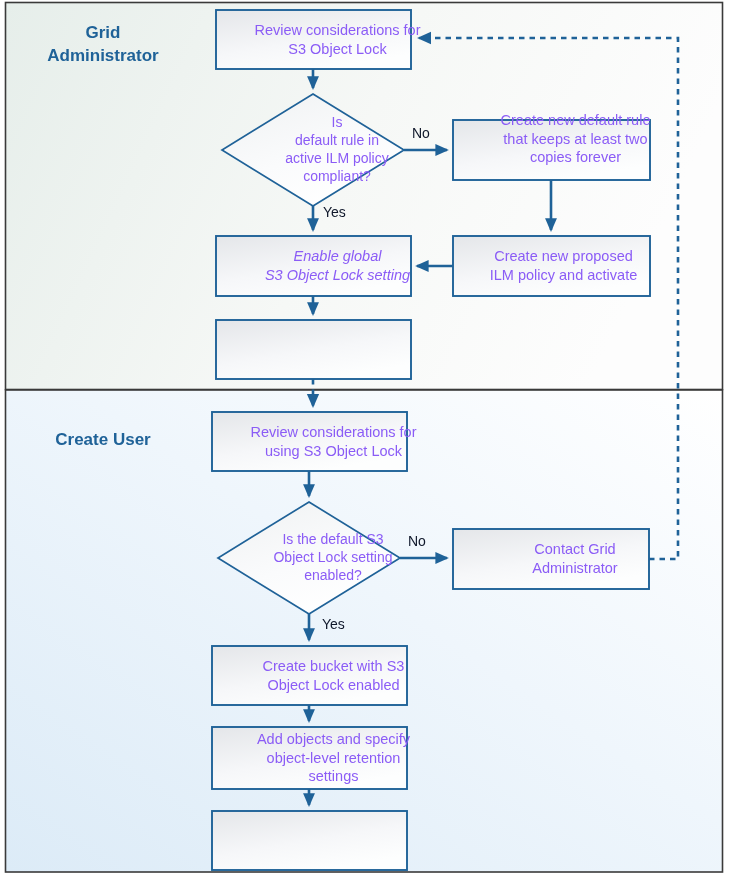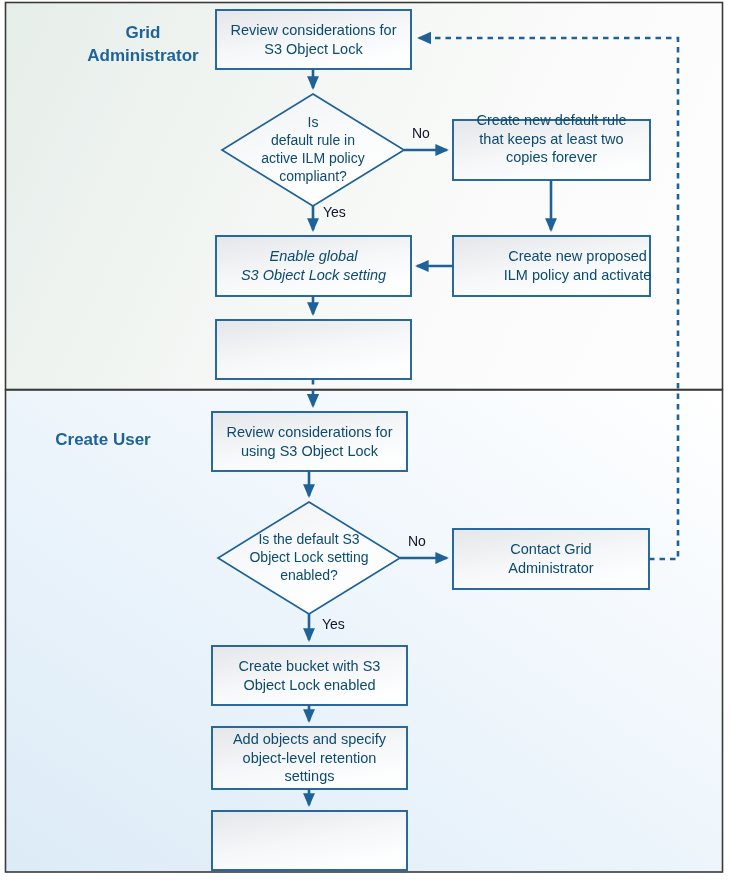--- a/index.html
+++ b/index.html
@@ -24,26 +24,27 @@
     top: 0;
     width: 733px;
     height: 880px;
   }
   .node-text {
     position: absolute;
     display: flex;
     align-items: center;
     justify-content: center;
     text-align: center;
-    color: #0c4a6e;
+    color: #8b5cf6;
     font-family: "Liberation Sans", sans-serif;
     font-size: 14.5px;
     line-height: 1.28;
     pointer-events: none;
     white-space: pre-line;
+    margin-left: 24px;
   }
   .swimlane-label {
     position: absolute;
     color: #1F6298;
     font-family: "Liberation Sans", sans-serif;
     font-size: 17px;
     font-weight: bold;
     text-align: center;
     line-height: 1.33;
     white-space: pre-line;
@@ -131,38 +132,38 @@
       <line x1="309" y1="705" x2="309" y2="721" marker-end="url(#arrow)"></line>
       <line x1="309" y1="789" x2="309" y2="805" marker-end="url(#arrow)"></line>
     </g>
 
     <g stroke="#1F6298" stroke-width="2.6" fill="none" stroke-dasharray="5.5 5">
       <line x1="313" y1="379" x2="313" y2="406" marker-end="url(#arrowDash)"></line>
       <path d="M 649 559 L 678 559 L 678 38 L 419 38" marker-end="url(#arrowDash)"></path>
     </g>
   </svg>
 
-  <div class="swimlane-label" style="left:8px; top:22px; width:190px;padding-left:40px;">Grid
+  <div class="swimlane-label" style="left:8px; top:22px; width:190px;">Grid
 Administrator</div>
 
   <div class="swimlane-label" style="left:8px; top:429px; width:190px;">Create User</div>
 
   <div class="node-text" style="left:216px; top:10px; width:195px; height:59px;">Review considerations for
 S3 Object Lock</div>
 
   <div class="node-text" style="left:232px; top:96px; width:162px; height:108px; font-size:14px;">Is
 default rule in
 active ILM policy
 compliant?</div>
 
   <div class="node-text" style="left:453px; top:109px; width:197px; height:60px;">Create new default rule
 that keeps at least two
 copies forever</div>
 
-  <div class="node-text" style="left:480px; top:236px; width:195px; height:60px;">Create new proposed
+  <div class="node-text" style="left:442px; top:236px; width:195px; height:60px;">Create new proposed
 ILM policy and activate</div>
 
   <div class="node-text" style="left:216px; top:236px; width:195px; height:60px;font-style:italic;">Enable global
 S3 Object Lock setting</div>
 
 
   <div class="node-text" style="left:212px; top:412px; width:195px; height:59px;">Review considerations for
 using S3 Object Lock</div>
 
   <div class="node-text" style="left:224px; top:512px; width:170px; height:92px; font-size:14px;">Is the default S3

